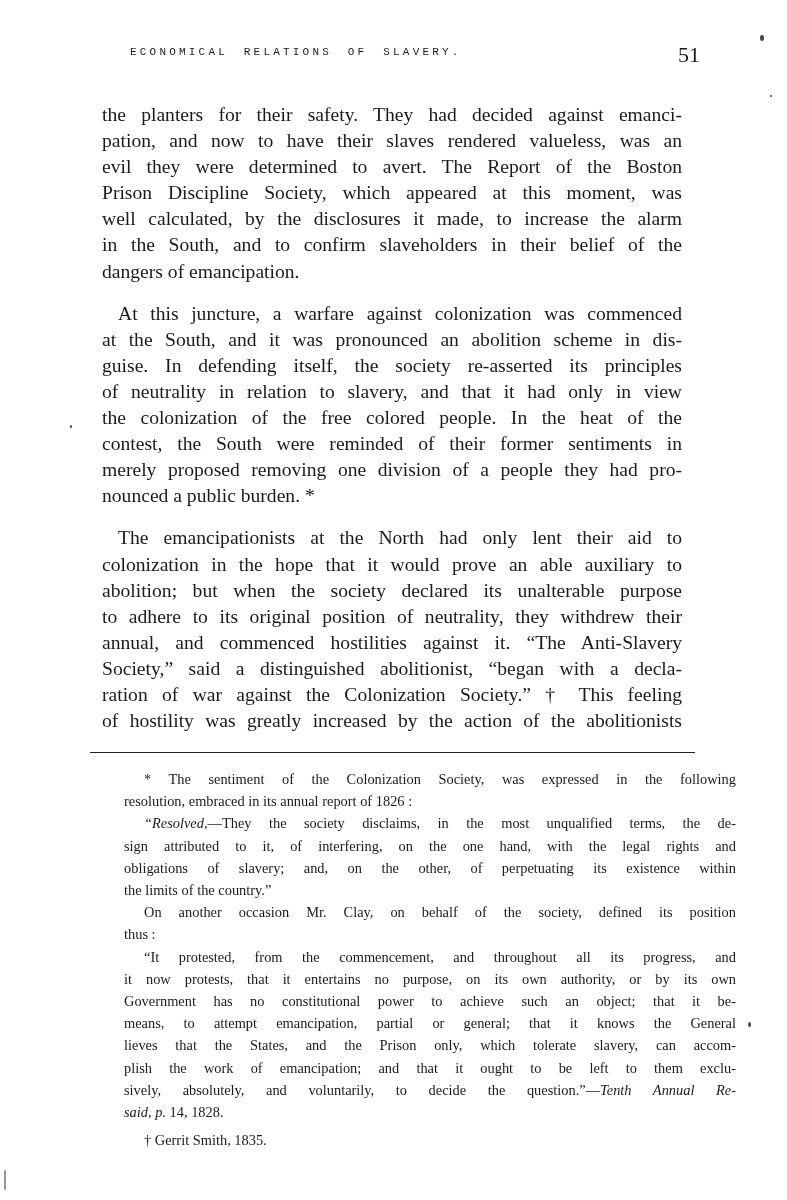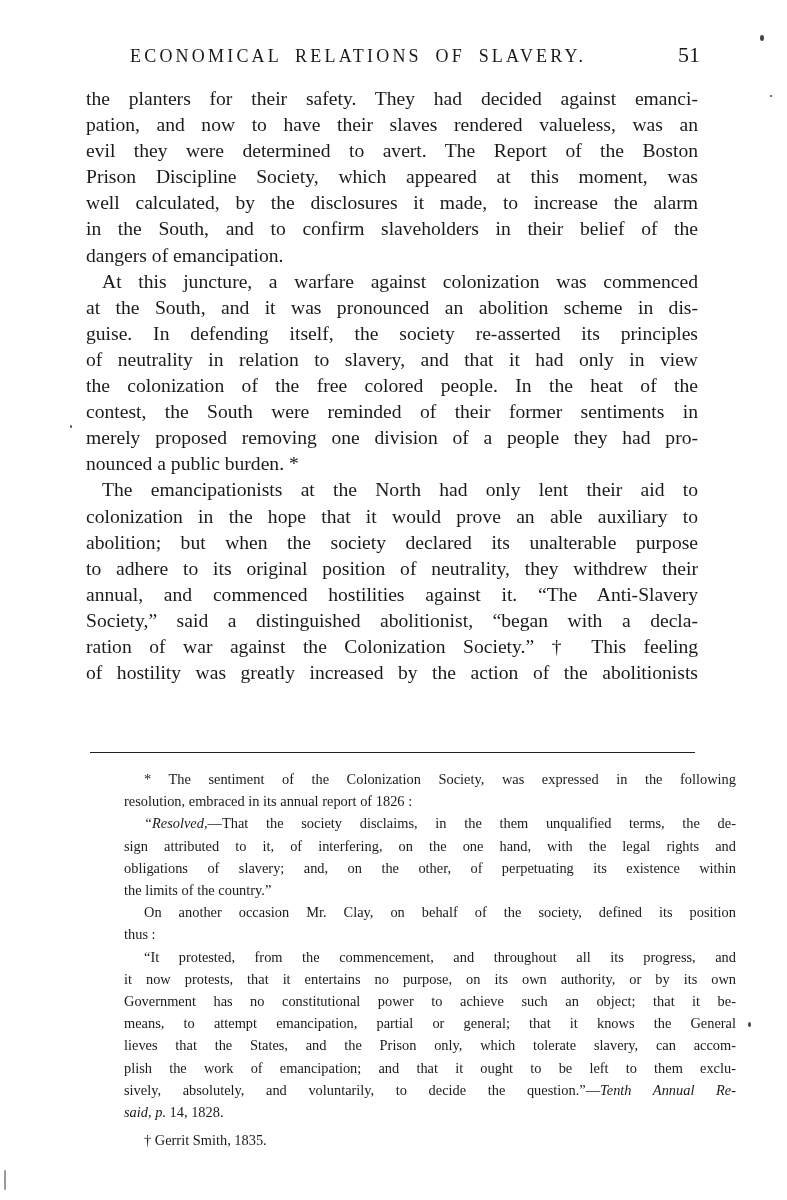--- a/index.html
+++ b/index.html
@@ -6,30 +6,30 @@
     body {
       width: 787px; height: 1200px; position: relative; overflow: hidden;
       font-family: "Liberation Serif", "DejaVu Serif", serif; color: #1a1a1a;
     }
     .page { position: absolute; left: 0; top: 0; width: 787px; height: 1200px; }
     .header {
       position: absolute; top: 42px; left: 130px; width: 570px; height: 30px;
     }
     .running-title {
       position: absolute; left: 0; top: 4px;
-      font-size: 18px; letter-spacing: 3.2px; word-spacing: 6px;
+      font-size: 11px; letter-spacing: 3.2px; word-spacing: 6px; font-family: Liberation Mono, monospace;
     }
     .page-number {
       position: absolute; right: 0; top: 0; font-size: 22px; font-weight: normal;
     }
     .body-text {
       position: absolute; left: 86px; top: 86px; width: 612px;
       font-size: 19.6px; line-height: 26.1px; text-align: justify;
     }
-    .body-text p { margin: 0; }
+    .body-text p { margin: 16px; }
     .line { display: block; text-align: justify; text-align-last: justify; white-space: nowrap; }
     .line.last { text-align-last: left; }
     .rule {
       position: absolute; left: 90px; top: 752px; width: 605px; height: 0;
       border-top: 1.3px solid #222;
     }
     .notes {
       position: absolute; left: 76px; top: 768px; width: 612px;
       font-size: 14.4px; line-height: 22.2px; margin-left: 48px;
     }
@@ -82,21 +82,21 @@
   </div>
 
   <div class="rule"></div>
 
   <div class="notes">
     <p>
       <span class="line" style="padding-left:20px">* The sentiment of the Colonization Society, was expressed in the following</span>
       <span class="line last">resolution, embraced in its annual report of 1826 :</span>
     </p>
     <p>
-      <span class="line" style="padding-left:20px"><span class="ital">“Resolved,</span><span>—That the society disclaims, in the them unqualified terms, the de-</span></span>
+      <span class="line" style="padding-left:20px"><span class="ital">“Resolved,</span><span>—They the society disclaims, in the most unqualified terms, the de-</span></span>
       <span class="line">sign attributed to it, of interfering, on the one hand, with the legal rights and</span>
       <span class="line">obligations of slavery; and, on the other, of perpetuating its existence within</span>
       <span class="line last">the limits of the country.”</span>
     </p>
     <p>
       <span class="line" style="padding-left:20px">On another occasion Mr. Clay, on behalf of the society, defined its position</span>
       <span class="line last">thus :</span>
     </p>
     <p>
       <span class="line" style="padding-left:20px">“It protested, from the commencement, and throughout all its progress, and</span>

